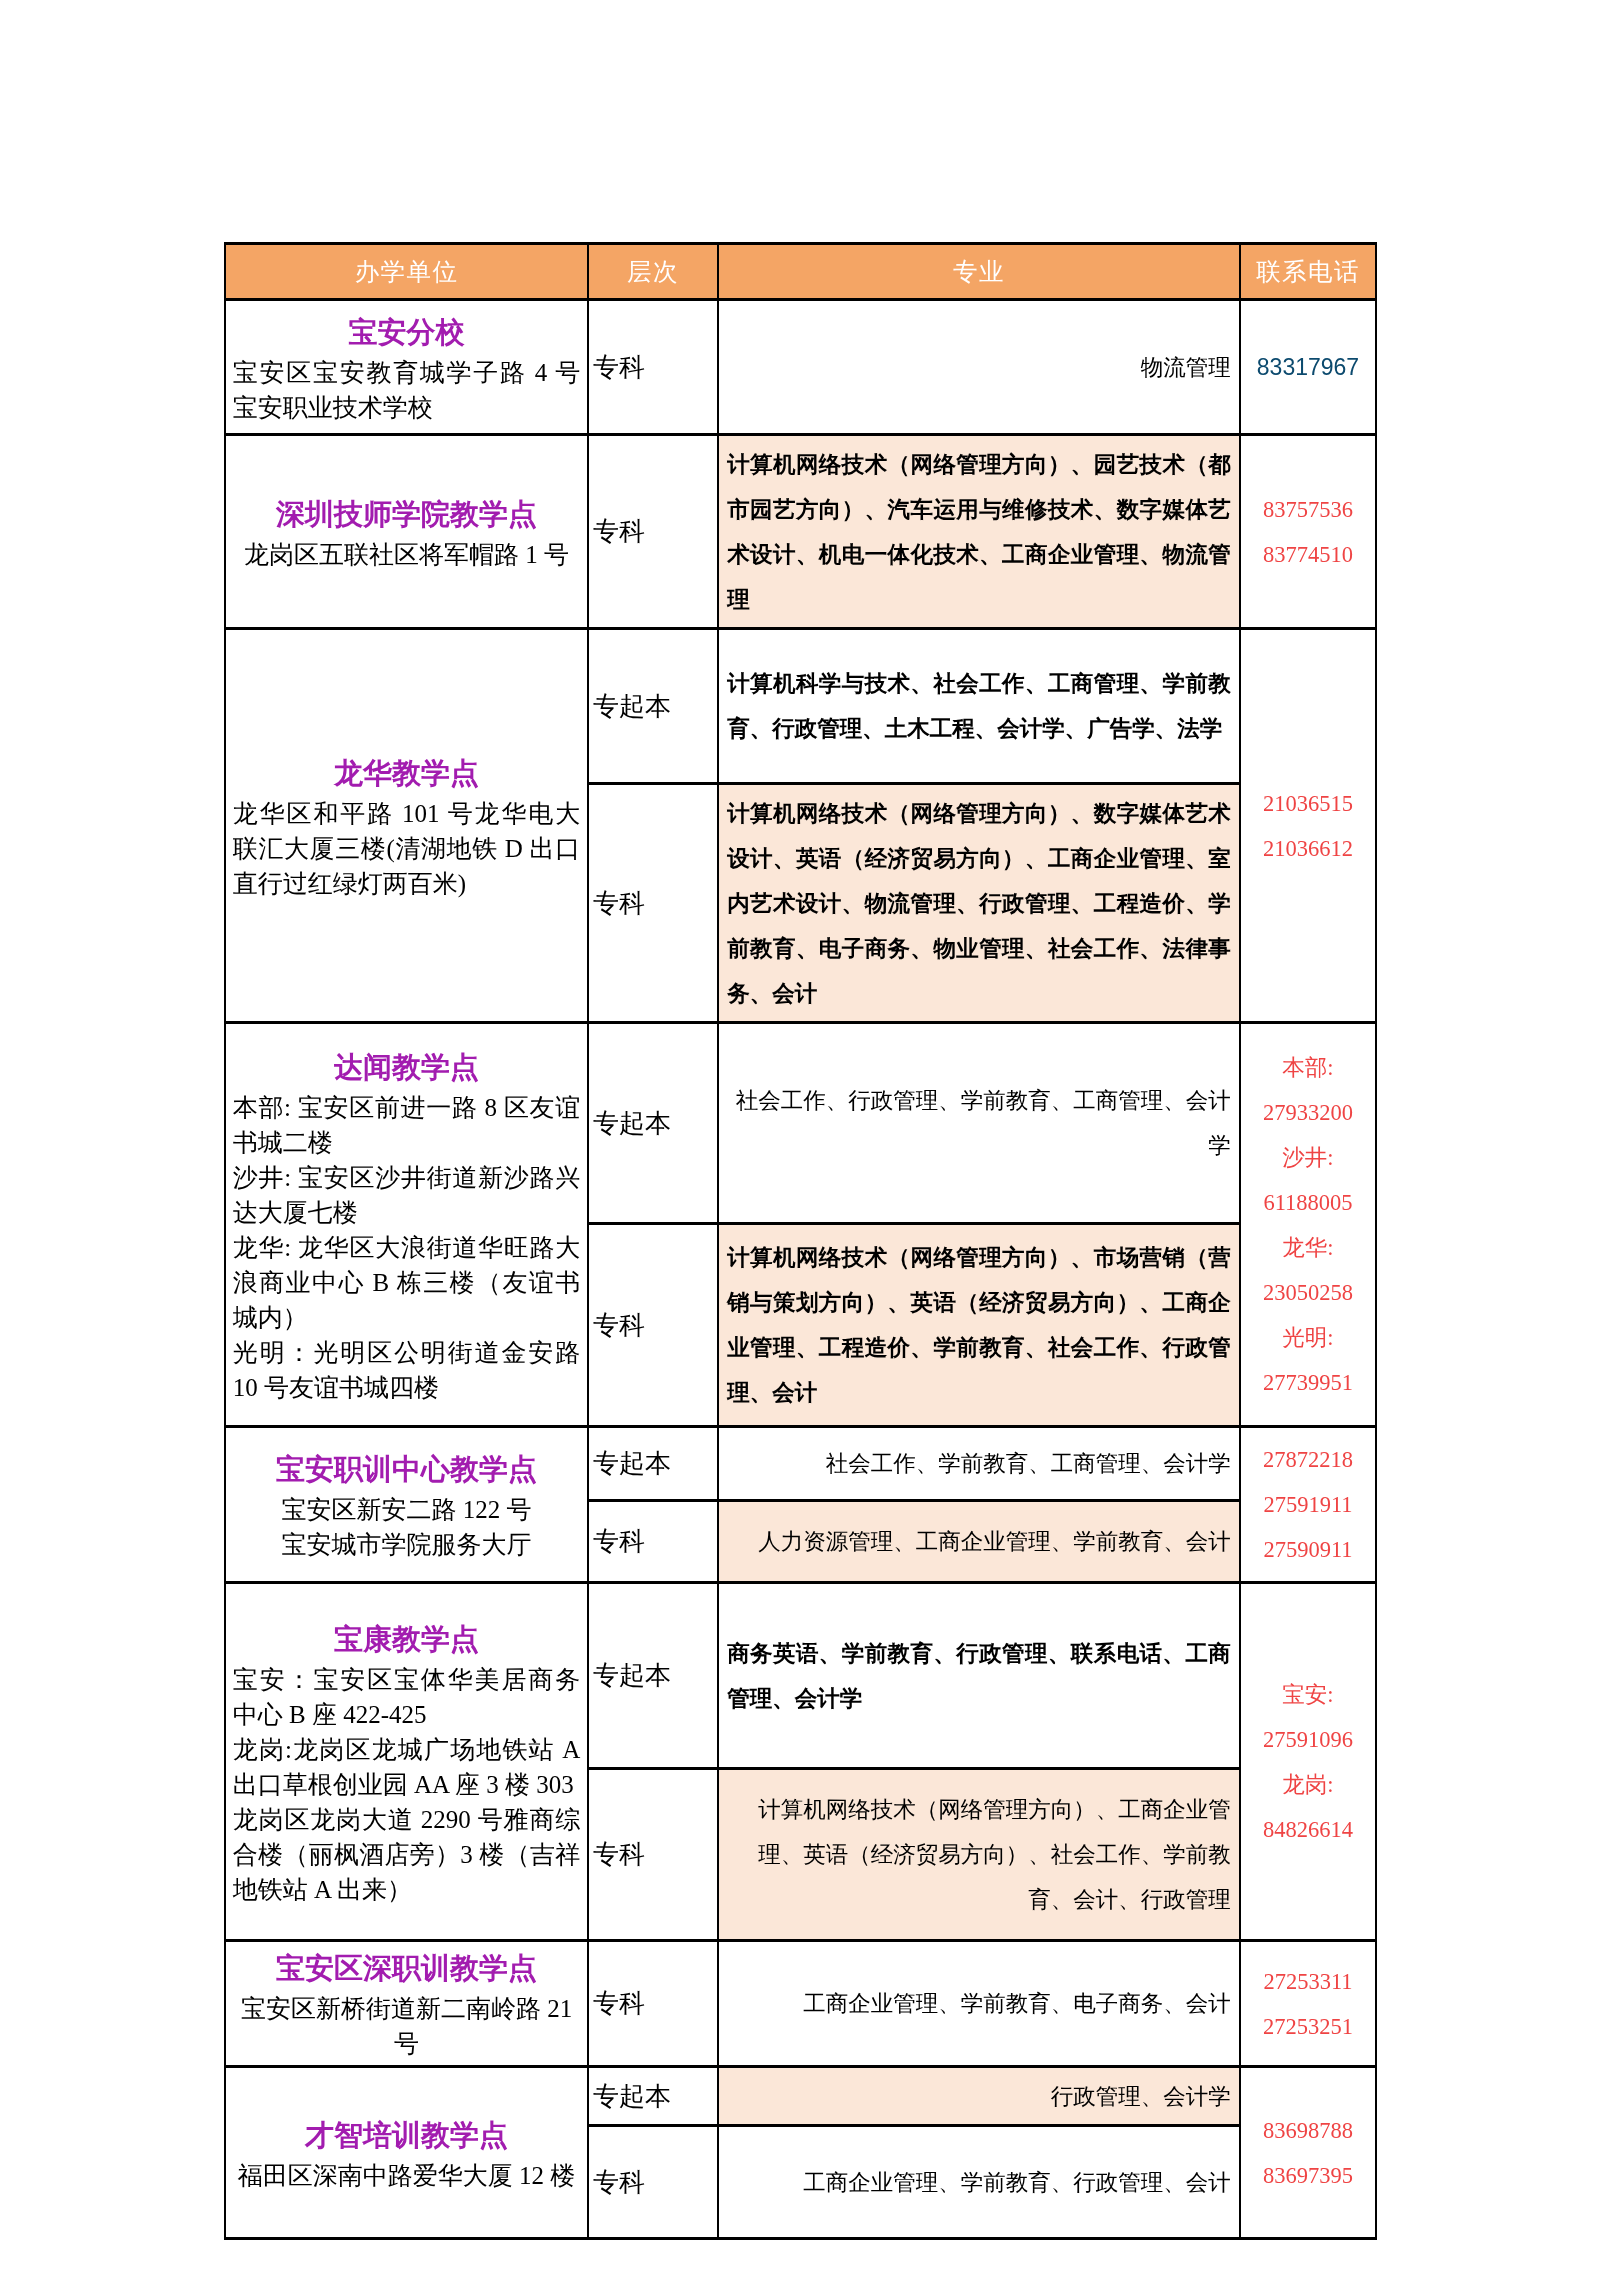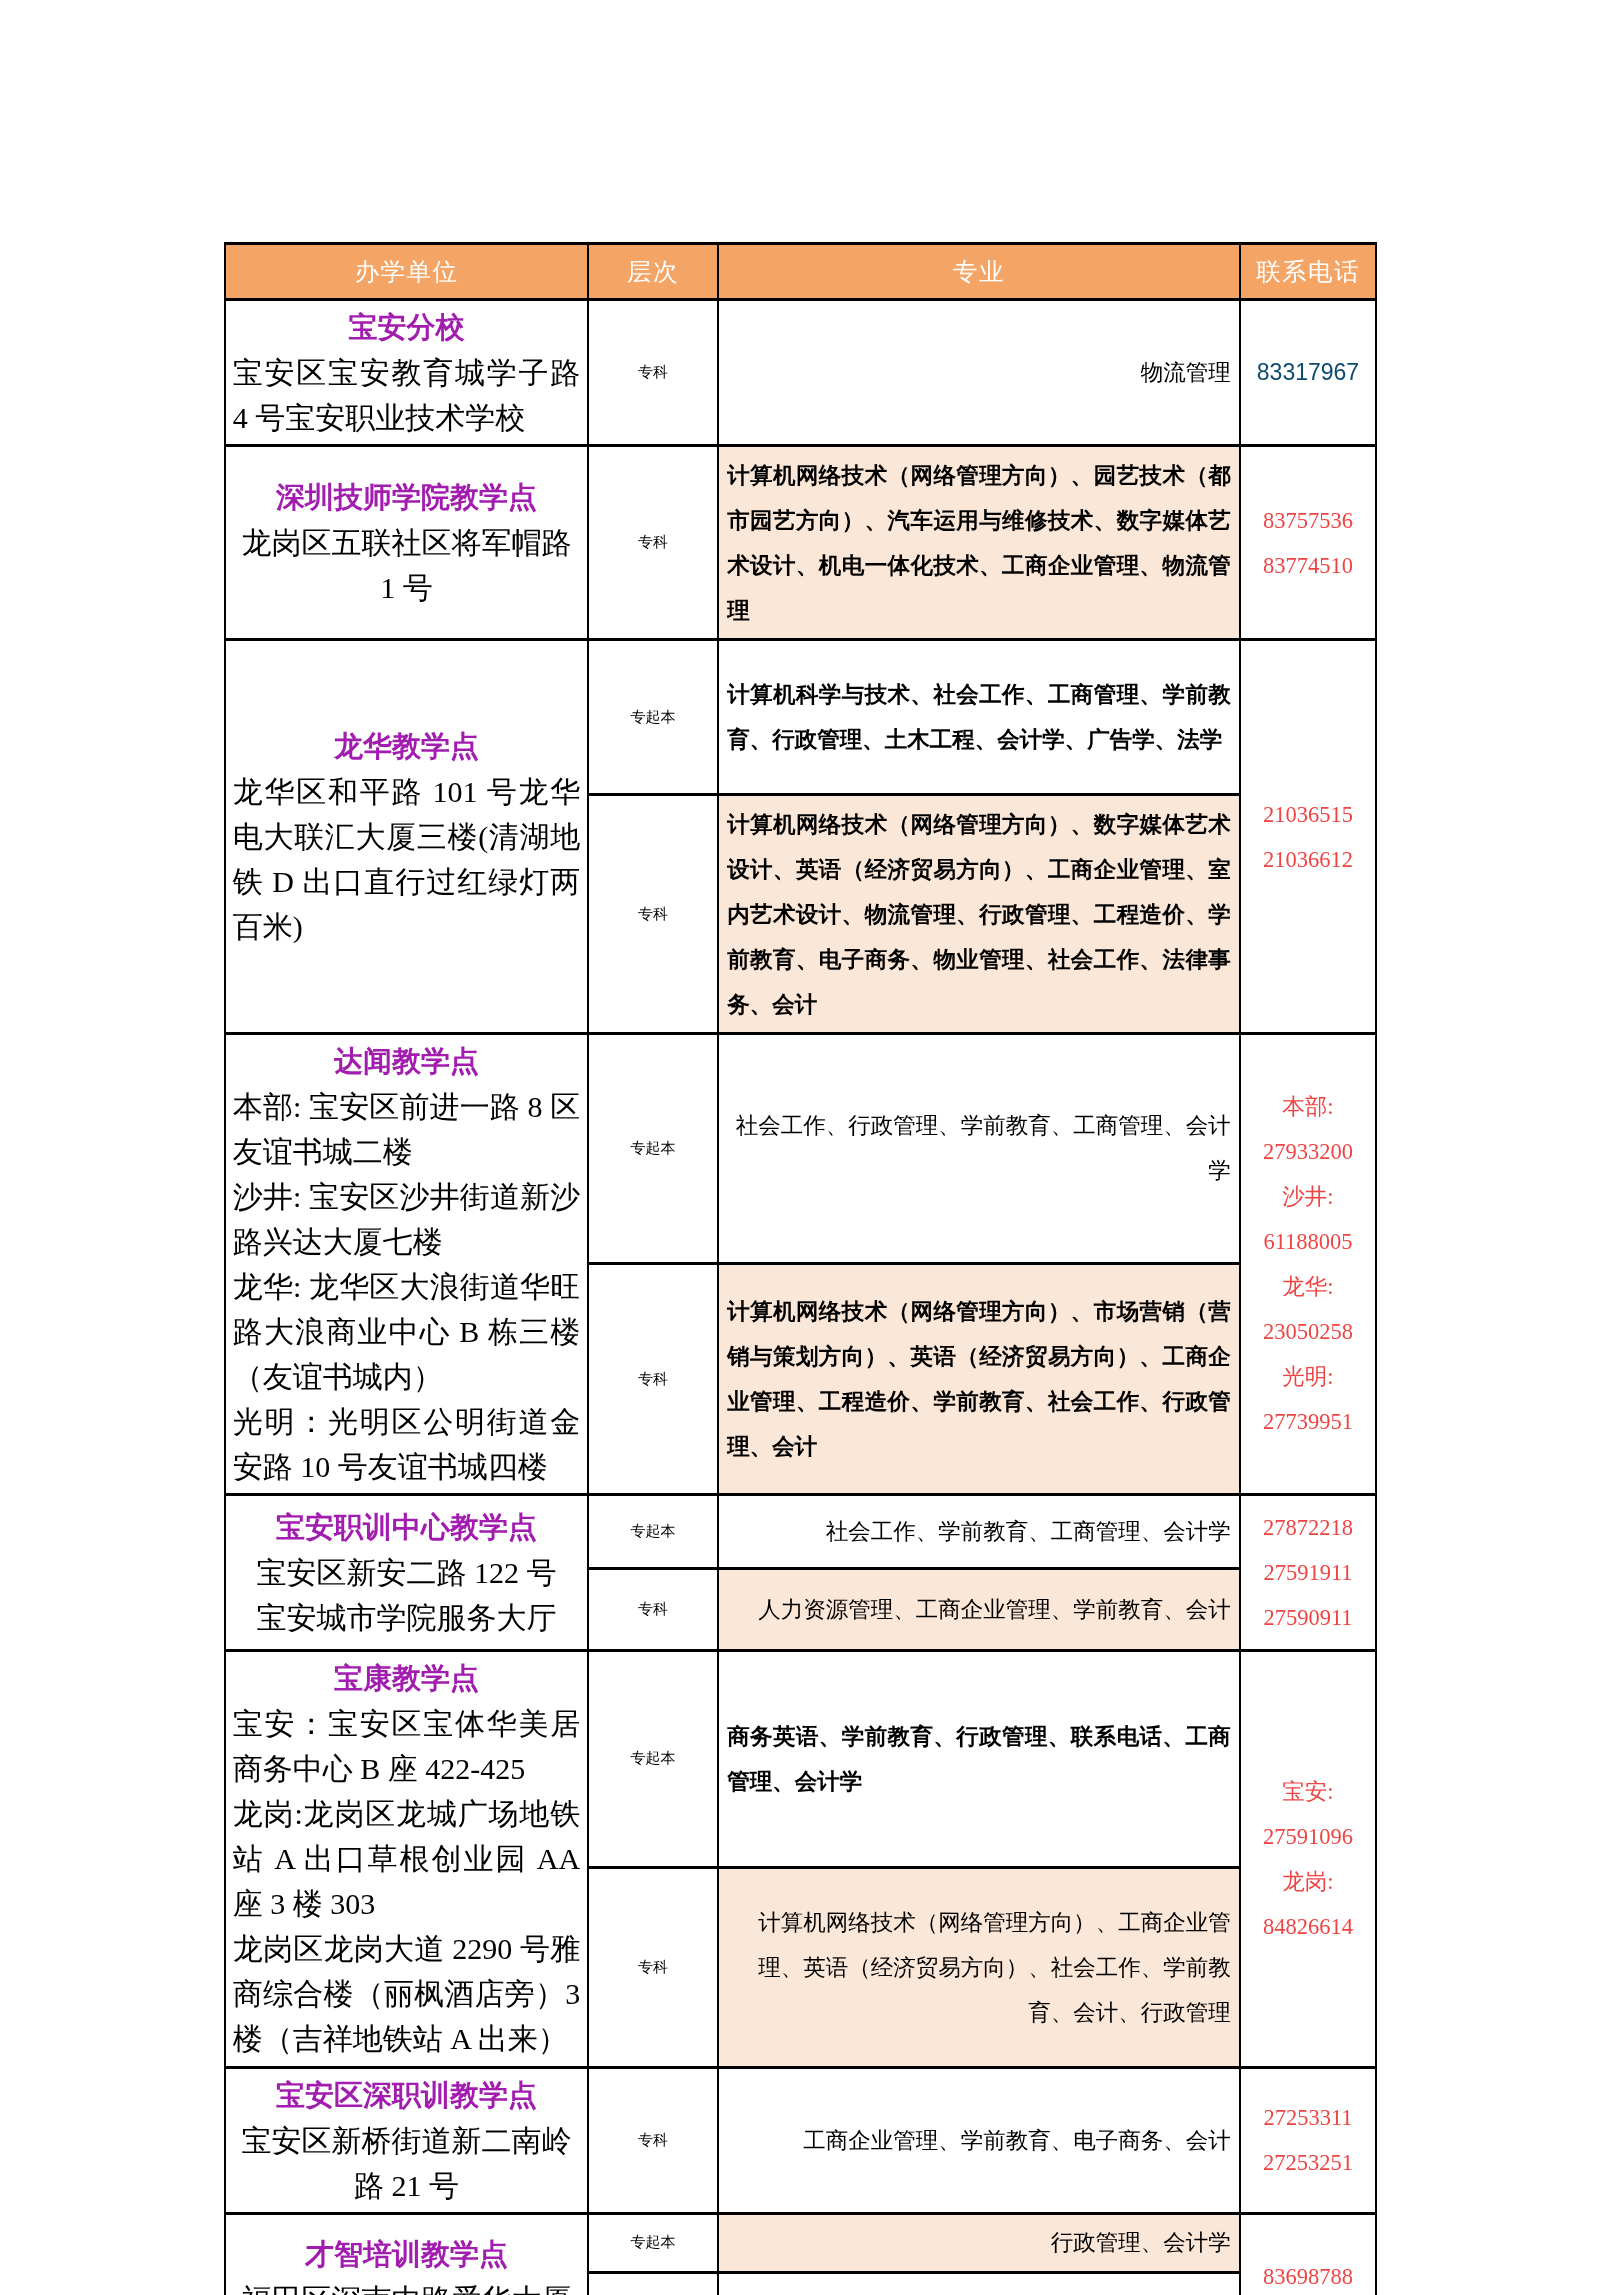--- a/index.html
+++ b/index.html
@@ -46,30 +46,29 @@
 
   td.name{padding:4.1px 6.8px;}
   .gtitle{
     color:#a21caf;
     font-weight:bold;
     font-size:29px;
     line-height:45px;
     text-align:center;
   }
   .gaddr{
-    font-size:30px;
-    line-height:45px;
+    font-size:25px;
+    line-height:35px;
     white-space:pre-line;
   }
   .gaddr.left{text-align:justify;}
   .gaddr.center{text-align:center;}
 
   td.level{
-    font-size:15px;
-    text-align:center;
+    font-size:26px;
     padding:2.7px 4.1px;
     line-height:45px;
   }
   td.majors{
     font-size:22.5px;
     line-height:45px;
     padding:5.5px 8.2px;
   }
   td.majors.just{text-align:justify;font-weight:bold;}
   td.majors.ctr{text-align:right;}

